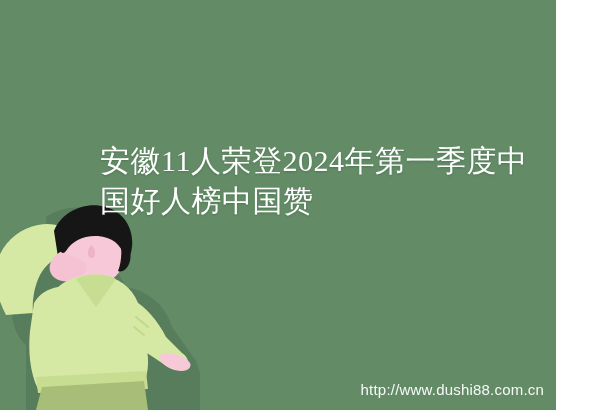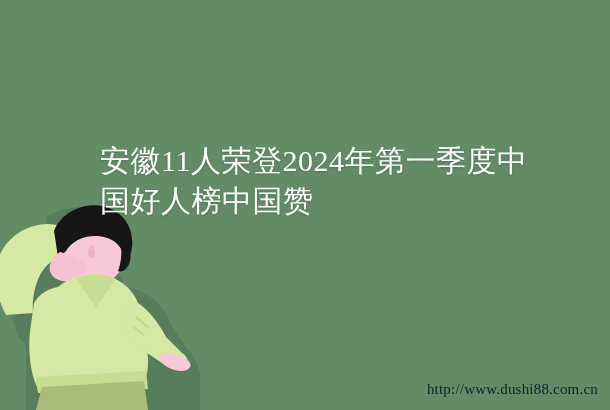--- a/index.html
+++ b/index.html
@@ -7,21 +7,21 @@
     padding: 0;
   }
   body {
     width: 610px;
     height: 410px;
     overflow: hidden;
     font-family: "Liberation Sans", sans-serif;
   }
   #poster {
     position: relative;
-    width: 610px;
+    width: 556px;
     height: 410px;
     background: #628b66;
     overflow: hidden;
   }
   #illustration {
     position: absolute;
     left: 0;
     bottom: 0;
     width: 200px;
     height: 215px;
@@ -38,22 +38,22 @@
     letter-spacing: 0.5px;
     font-weight: 400;
     text-shadow: 0 1px 2px rgba(30, 60, 35, 0.25);
     white-space: normal;
     word-break: break-all;
   }
   #watermark {
     position: absolute;
     right: 12px;
     bottom: 12px;
-    color: #0f172a;
-    font-family: Liberation Serif, serif;
+    color: #ffffff;
+    font-family: Liberation Sans, sans-serif;
     font-size: 15px;
     letter-spacing: 0.2px;
     opacity: 0.95;
     margin-top: 21px;
   }
 </style>
 </head>
 <body>
 
 <div id="poster">

